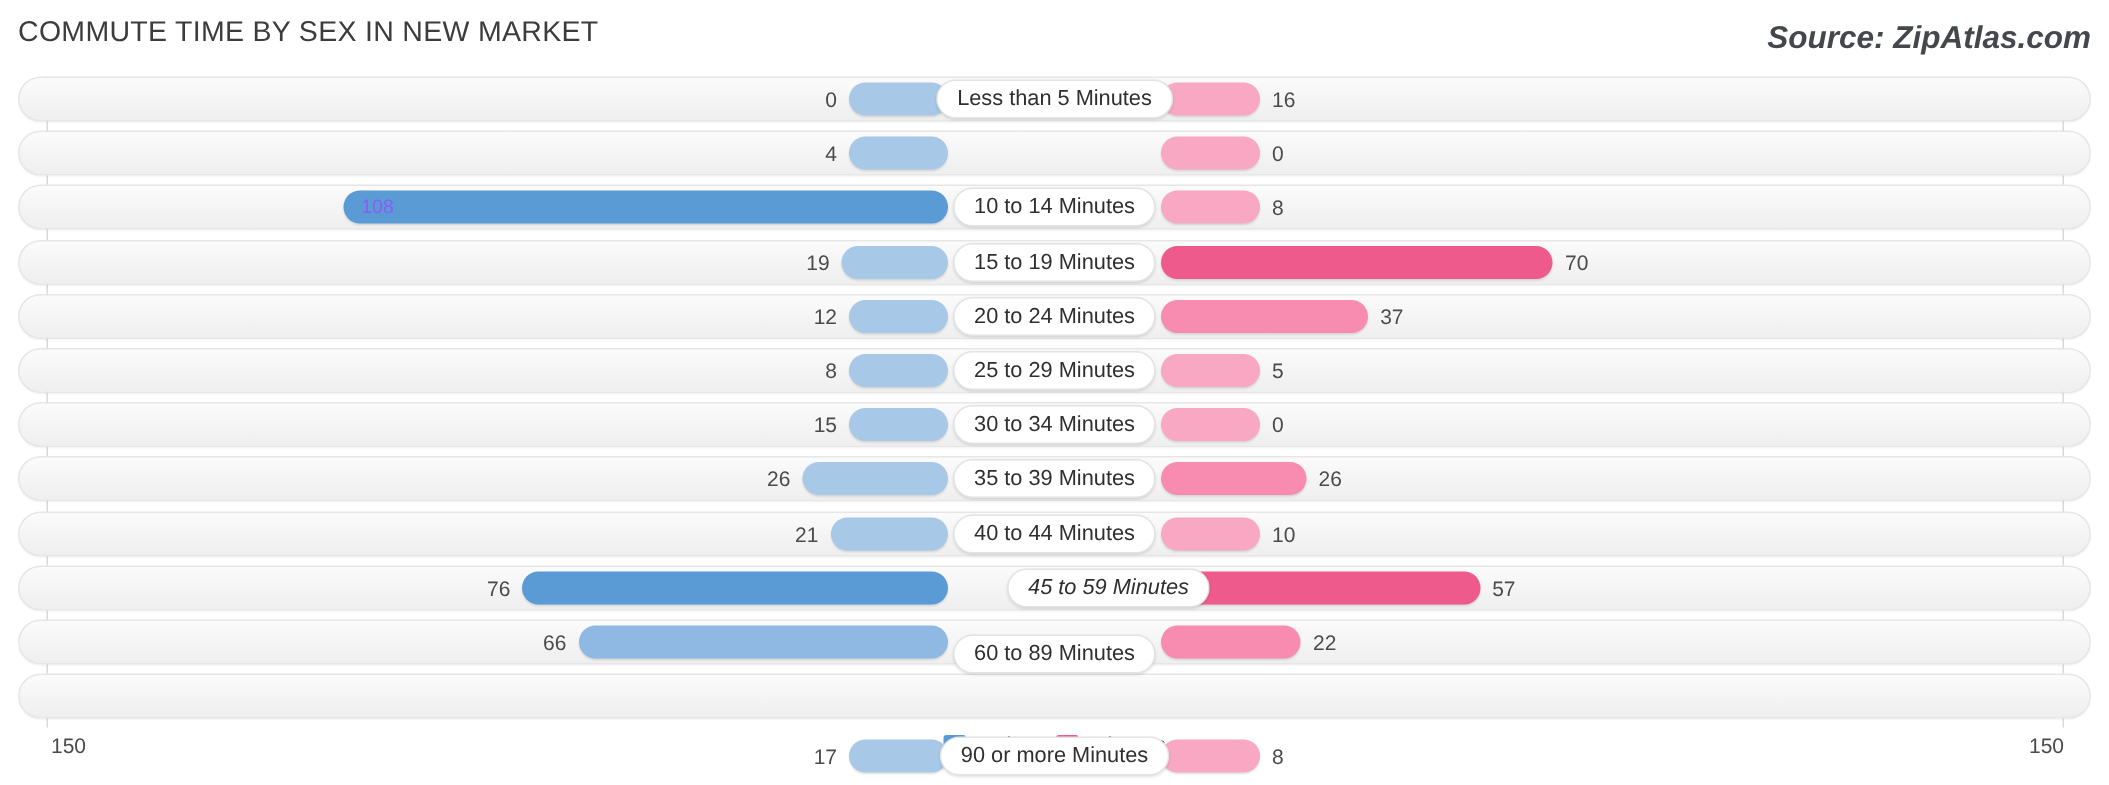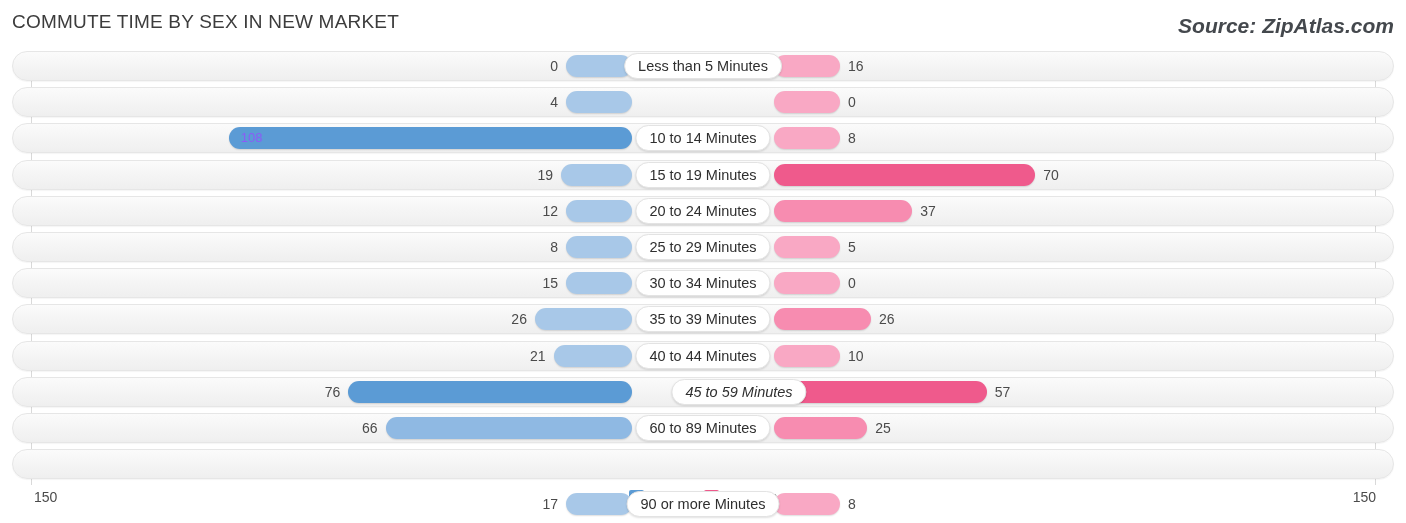--- a/index.html
+++ b/index.html
@@ -249,22 +249,22 @@
           <div class="val val-male" style="left: 276.267px; width: 52px;">76</div>
           <div class="bar bar-female" style="left: 762px; width: 212.8px; background: rgb(239, 90, 140);"></div>
           <div class="val val-female" style="left: 982.8px;">57</div>
           <div class="catlabel" style="left: 727px; font-style: italic;">45 to 59 Minutes</div>
         </div>
         <div class="row" style="top: 362px;"></div>
         <div class="barlayer" style="top: 362px;">
           <div class="bar bar-male" style="left: 373.6px; width: 246.4px; background: rgb(143, 185, 227);"></div>
           <div class="val val-male" style="left: 313.6px; width: 52px;">66</div>
           <div class="bar bar-female" style="left: 762px; width: 93.3333px; background: rgb(247, 140, 176);"></div>
-          <div class="val val-female" style="left: 863.333px;">25</div>
-          <div class="catlabel" style="left: 691px;">60 to 89 Minutes</div>
+          <div class="val val-female" style="left: 863.333px;">22</div>
+          <div class="catlabel" style="left: 691px; margin-top: 8px;">60 to 89 Minutes</div>
         </div>
         <div class="row" style="top: 398px;"></div>
         <div class="barlayer" style="top: 398px; margin-top: 40px;">
           <div class="bar bar-male" style="left: 554px; width: 66px; background: rgb(168, 200, 232);"></div>
           <div class="val val-male" style="left: 494px; width: 52px;">17</div>
           <div class="bar bar-female" style="left: 762px; width: 66px; background: rgb(249, 168, 196);"></div>
           <div class="val val-female" style="left: 836px;">8</div>
           <div class="catlabel" style="left: 691px;">90 or more Minutes</div>
         </div>
       </div>

